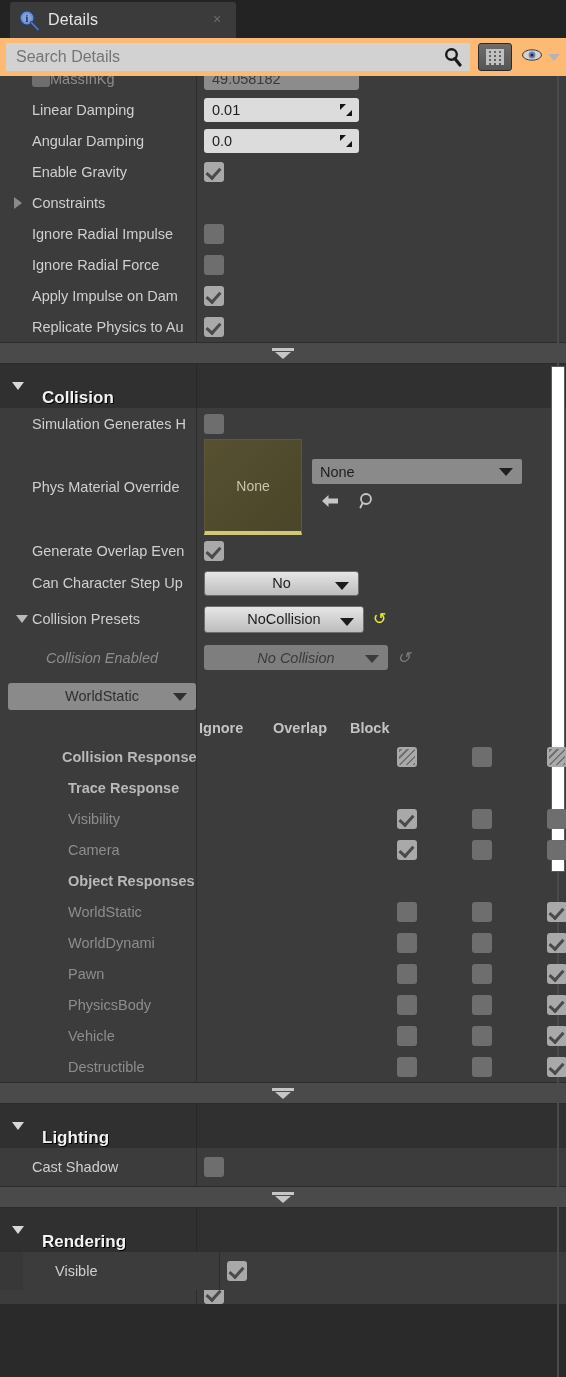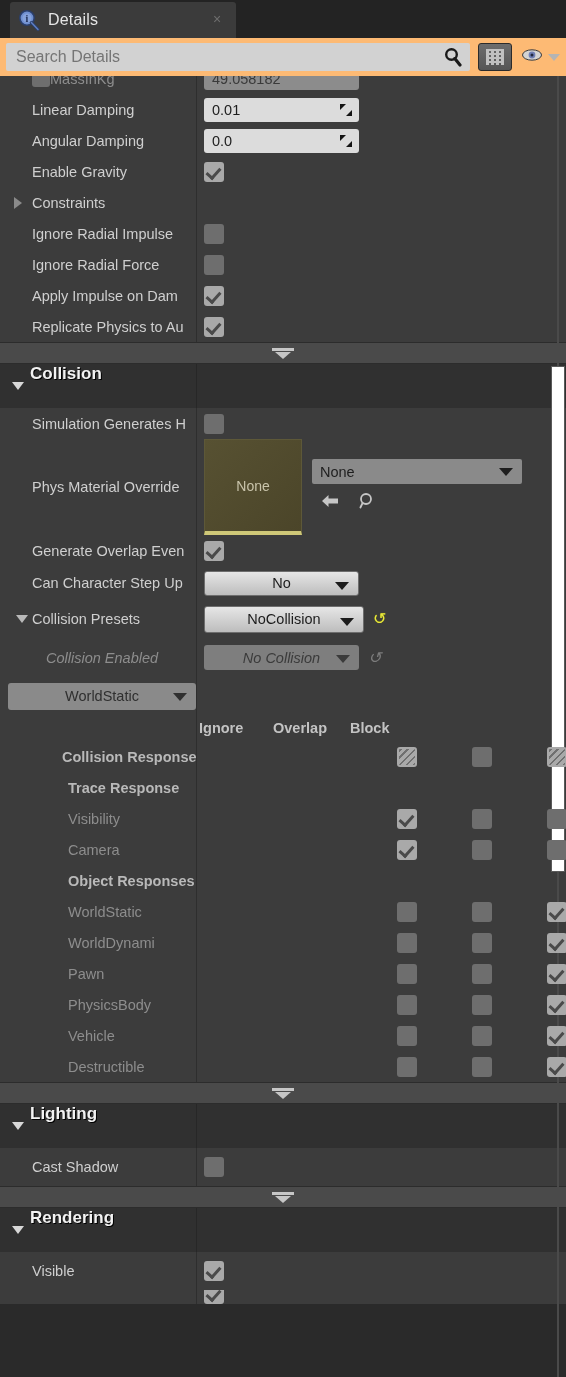--- a/index.html
+++ b/index.html
@@ -64,21 +64,21 @@
   .ind3 { padding-left: 62px; }
   .ind4 { padding-left: 68px; }
 
   
   .arrow-r, .arrow-d { position: absolute; width: 0; height: 0; }
   .arrow-r { left: 14px; top: 10px; border-top: 6px solid transparent; border-bottom: 6px solid transparent; border-left: 8px solid #8a8a8a; }
   .arrow-d { left: 13px; top: 12px; border-left: 6px solid transparent; border-right: 6px solid transparent; border-top: 8px solid #b9b9b9; }
   .arrow-d.sub { left: 16px; }
 
   
-  .section { position: relative; height: 44px; background: #303030; display: flex; align-items: flex-start; }
+  .section { position: relative; height: 44px; background: #303030; display: flex; align-items: flex-end; padding-left: 12px; }
   .section::after { content:""; position:absolute; left:196px; top:0; bottom:0; width:1px; background:#272727; }
   .section .stitle { padding-left: 30px; color: #f2f2f2; font-size: 17px; font-weight: bold;
                      text-shadow: 1px 1px 0 #000; }
   .section .arrow-d { left: 12px; top: 18px; border-top-color: #d8d8d8; }
 
   
   .sep { height: 22px; background: #4a4a4a; border-top: 1px solid #2c2c2c; border-bottom: 1px solid #2c2c2c;
          display: flex; align-items: center; justify-content: center; }
   .sep-glyph { position: relative; width: 22px; height: 11px; }
   .sep-glyph i { position: absolute; left: 0; right: 0; top: 0; height: 3px; background: #c6c6c6; }
@@ -347,21 +347,21 @@
           <span>NoCollision</span>
           <i class="tri" style="top:11px;"></i>
         </div>
         <span class="reset hot">↺</span>
       </div>
     </div>
 
     <div class="row" style="height:39px;font-style:italic;">
       <div class="lbl ind2 dim">Collision Enabled</div>
       <div class="val">
-        <div class="dd ghost" style="width:155px;">
+        <div class="dd ghost" style="width:184px;">
           <span>No Collision</span>
           <i class="tri"></i>
         </div>
         <span class="reset cold">↺</span>
       </div>
     </div>
 
     <div class="row" style="height:38px;">
       <div class="val">
         <div class="dd flat" style="width:188px;height:27px;">
@@ -487,21 +487,21 @@
       <span class="sep-glyph">
           <i></i>
           <b></b>
         </span>
     </div>
 
     <div class="section">
       <span class="arrow-d"></span>
       <span class="stitle">Rendering</span>
     </div>
-    <div class="row" style="height:38px;">
+    <div class="row" style="height:38px;margin-left:23px;">
       <div class="lbl ind1">Visible</div>
       <div class="val">
           <span class="cb on"></span>
         </div>
     </div>
     <div class="row" style="height:14px;overflow:hidden;">
       <div class="lbl ind1"></div>
       <div class="val">
           <span class="cb on" style="margin-top:-6px;"></span>
         </div>

